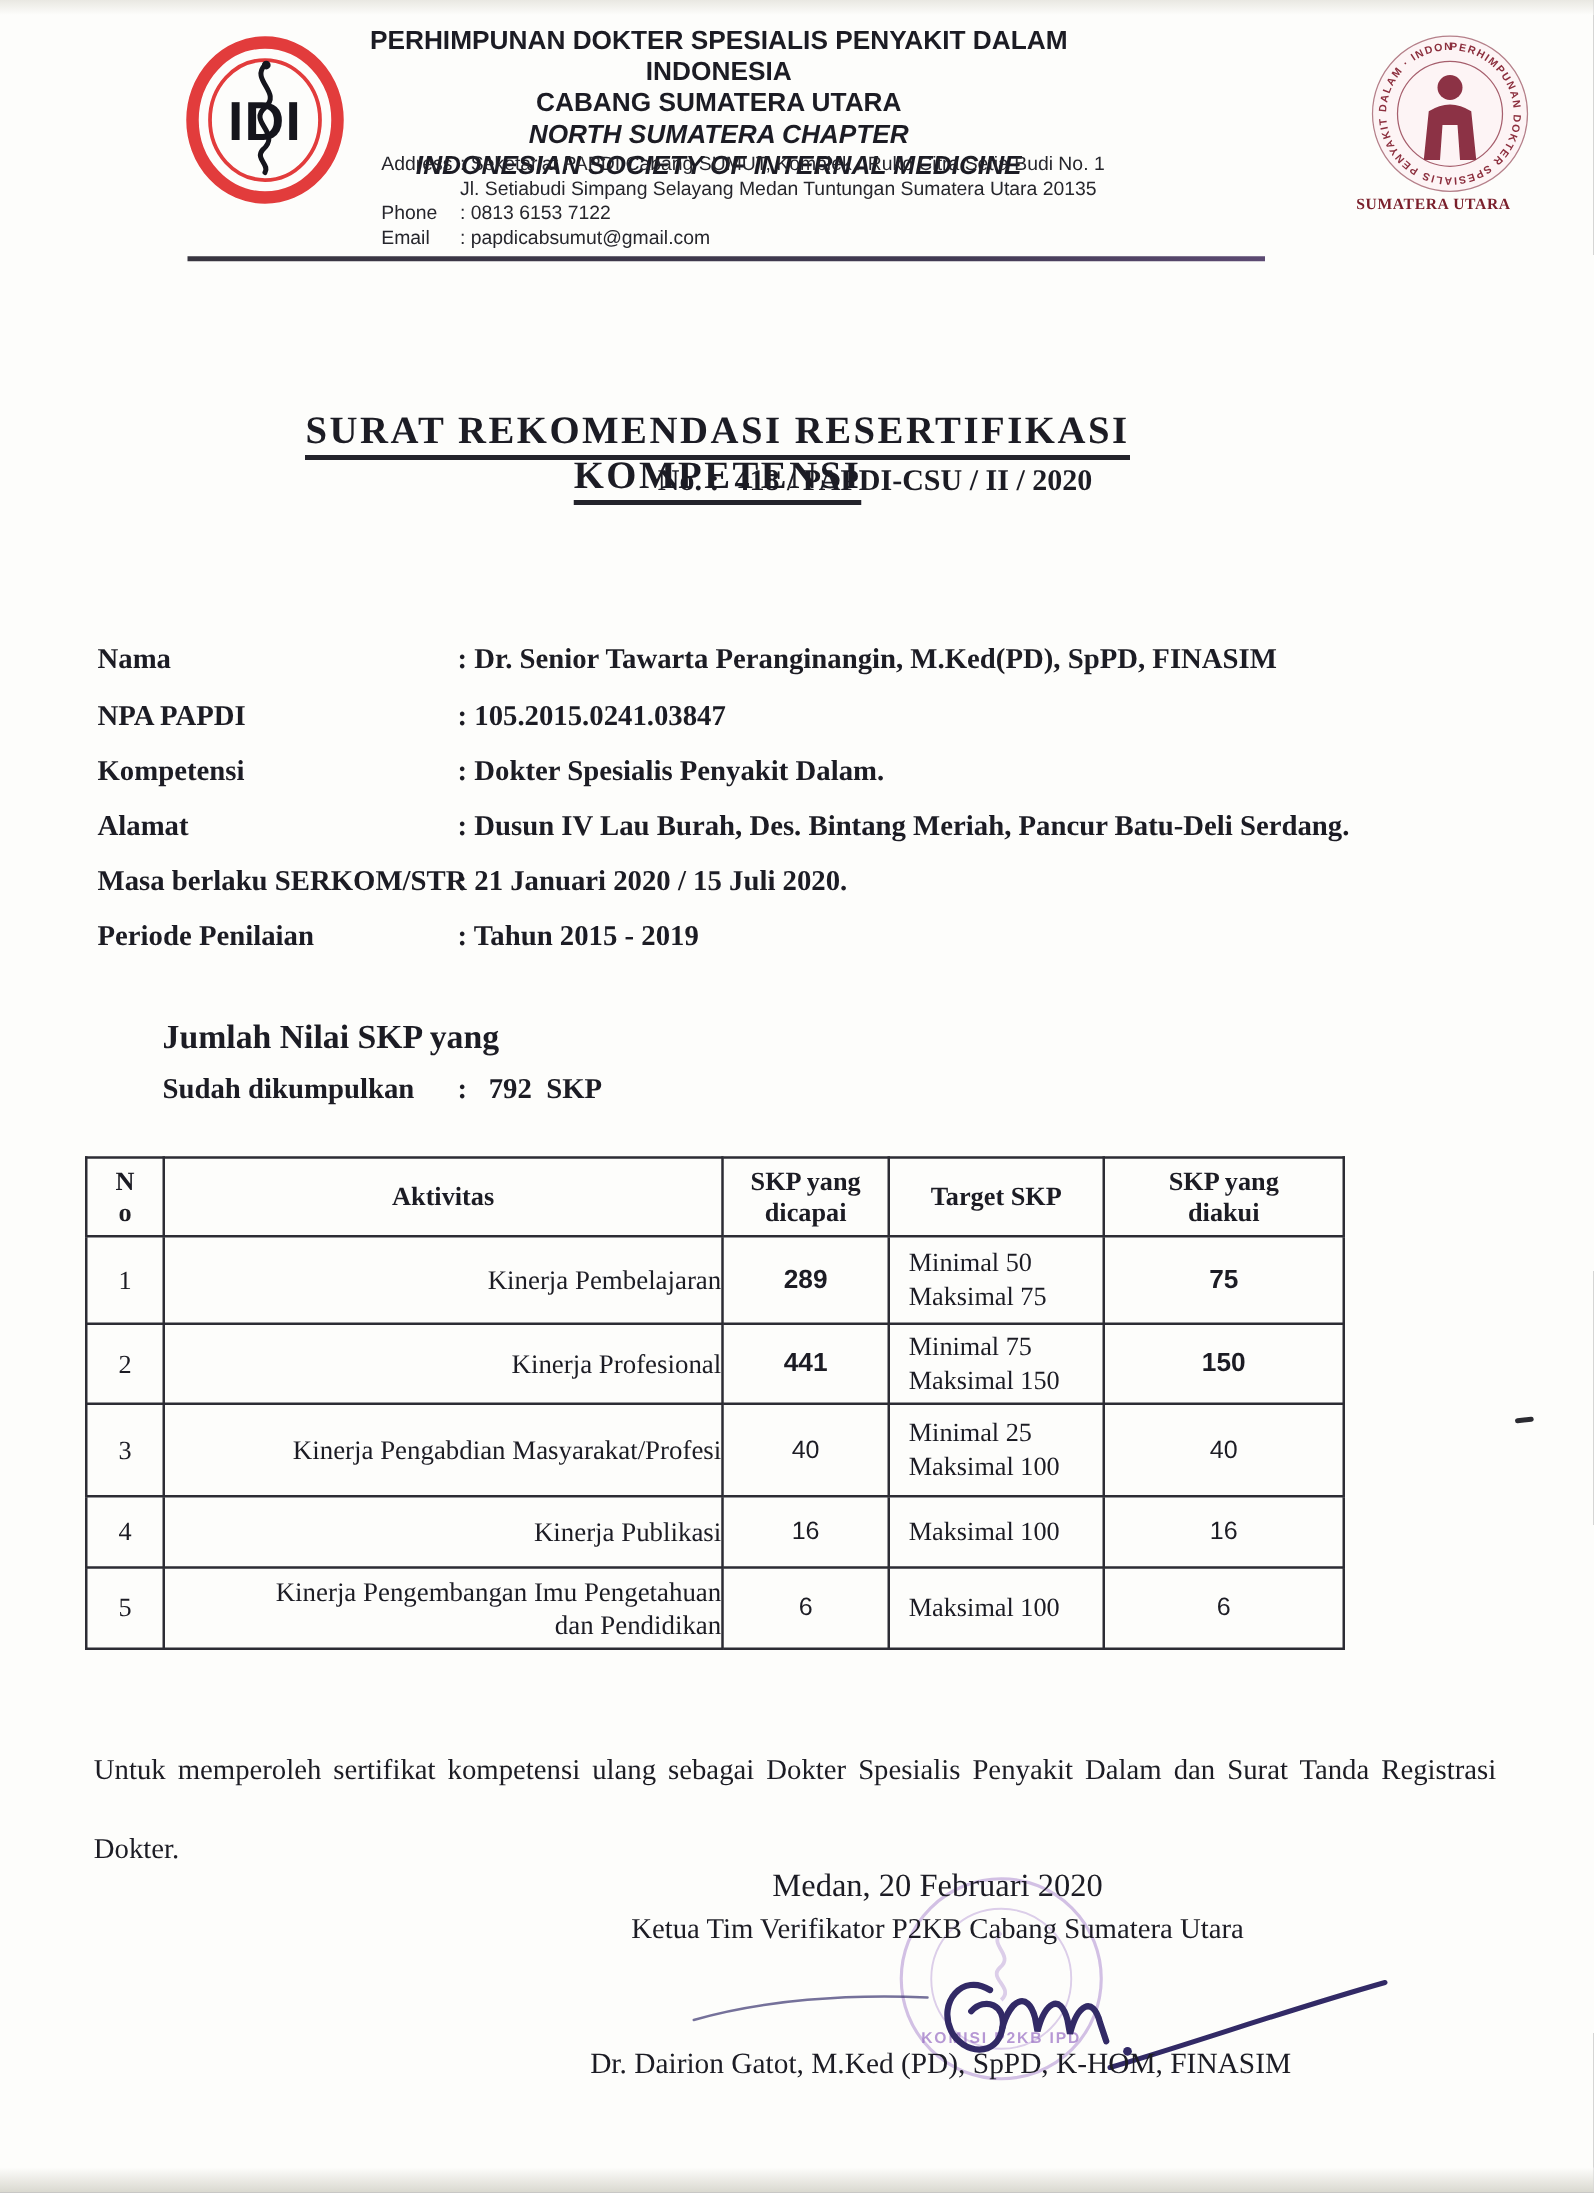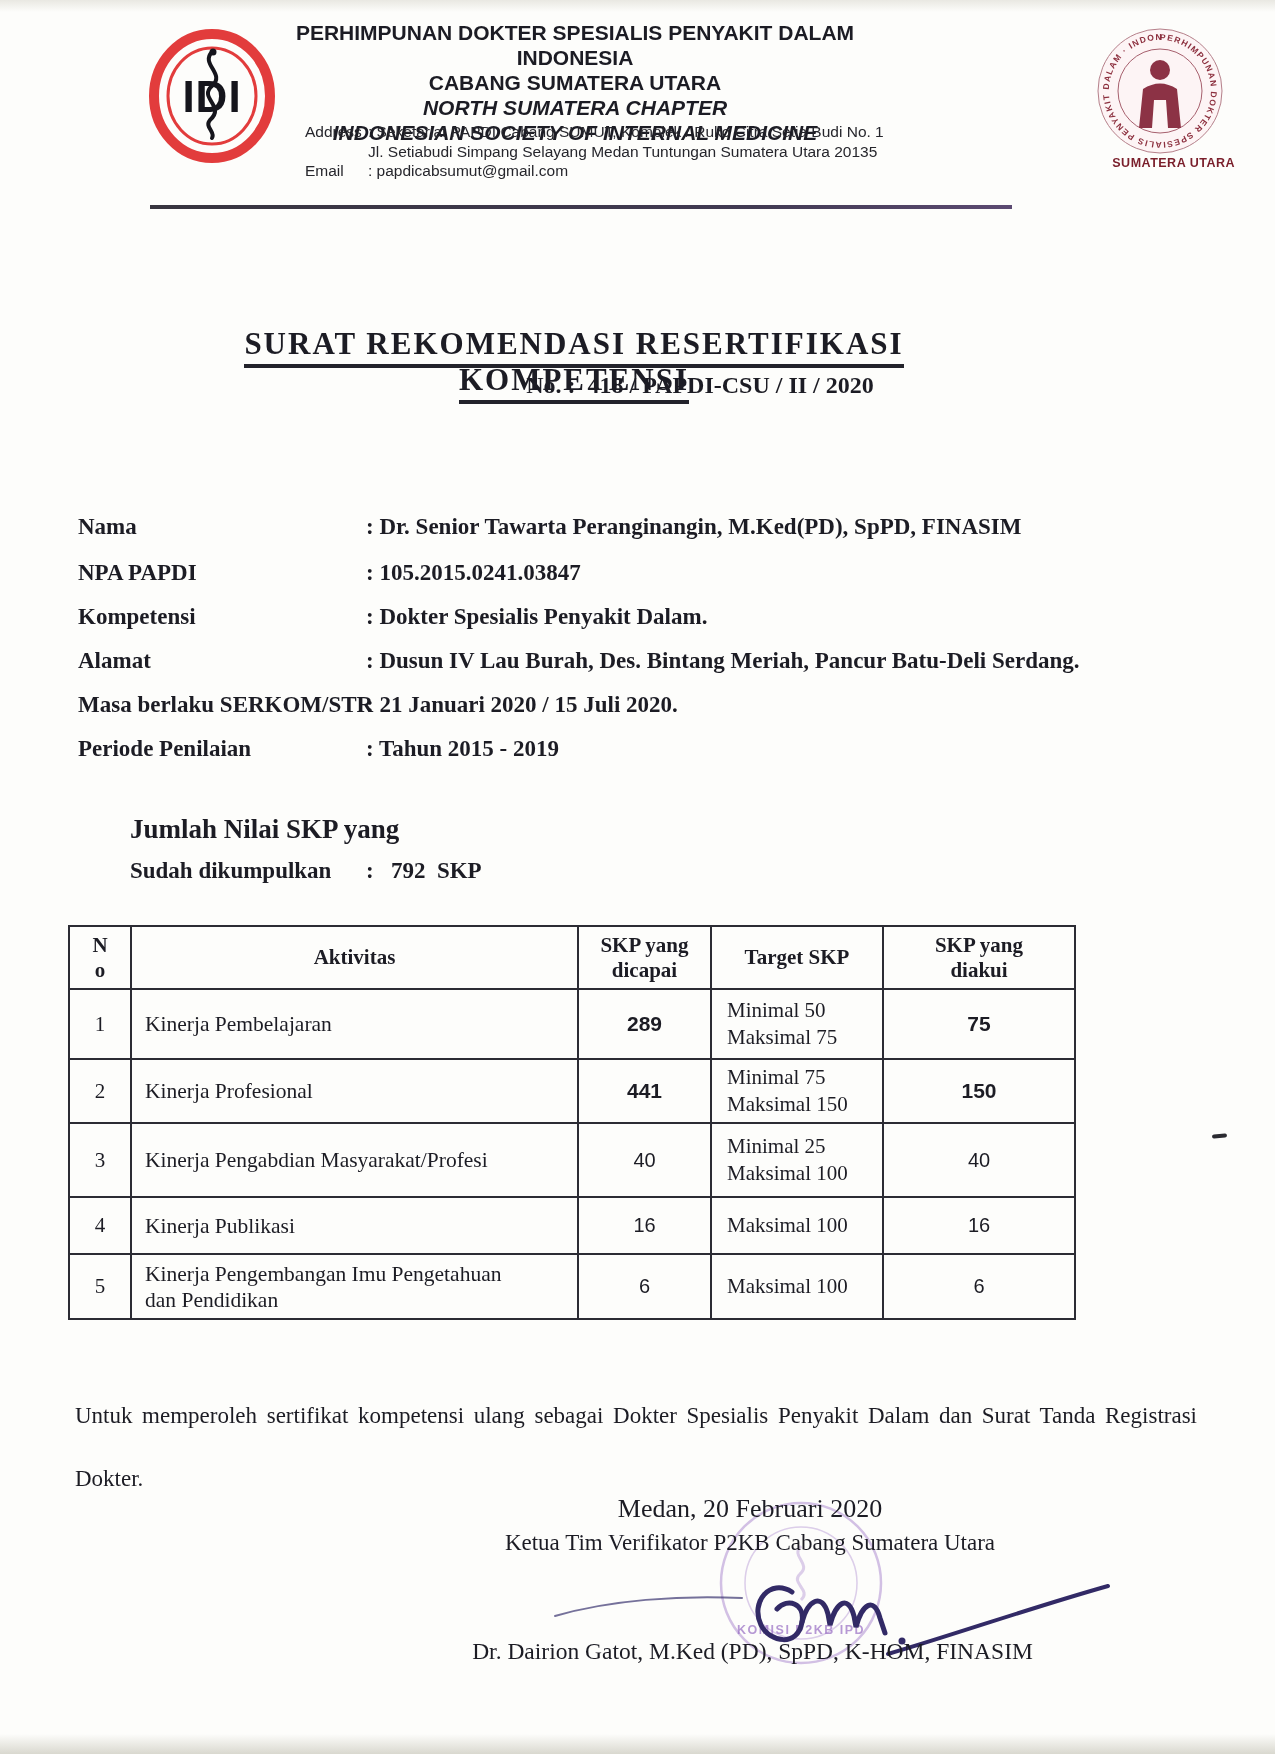--- a/index.html
+++ b/index.html
@@ -16,43 +16,43 @@
 
   
   .org{left:245px;top:20px;width:660px;text-align:center;line-height:25px;}
   .org-l{font-size:21px;font-weight:bold;font-family:"Liberation Sans","DejaVu Sans",sans-serif;}
   .contact{left:305px;top:122px;width:620px;font-size:15.5px;line-height:19.5px;
            font-family:"Liberation Sans","DejaVu Sans",sans-serif;color:#26262c;}
   .contact .lab{display:inline-block;width:63px;}
   .contact .ind{padding-left:63px;}
   .rule{left:150px;top:205px;width:862px;height:4px;background:linear-gradient(90deg,#38353f,#413a52 70%,#5c4a72);}
 
-  .caption-right{left:1085px;top:156px;width:150px;text-align:right;font-size:12.5px;font-weight:bold;
-                 font-family:Liberation Sans, sans-serif;color:#7a1f2b;letter-spacing:.5px;}
+  .caption-right{left:1085px;top:156px;width:150px;text-align:left;font-size:12.5px;font-weight:bold;
+                 font-family:Liberation Serif, serif;color:#7a1f2b;letter-spacing:.5px;}
 
   
   .title{left:178px;top:326px;width:792px;text-align:center;font-size:31px;font-weight:bold;letter-spacing:2px;}
   .title span{border-bottom:4px solid #23232b;padding-bottom:3px;}
   .no-line{left:420px;top:372px;width:560px;text-align:center;font-size:24px;font-weight:bold;}
 
   .intro{left:75px;top:424px;width:1122px;font-size:23px;line-height:37px;text-align:justify;}
 
   .frow{left:78px;width:1120px;height:32px;font-size:23px;font-weight:bold;}
   .frow .fval{position:absolute;left:288px;top:0;white-space:nowrap;}
 
   .skp1{left:130px;top:814px;font-size:27px;font-weight:bold;}
   .skp2{left:130px;top:858px;font-size:23px;font-weight:bold;}
   .skp2 .v{position:absolute;left:236px;top:0;white-space:pre;}
 
   
   table.skp{position:absolute;left:68px;top:925px;width:1006px;border-collapse:collapse;table-layout:fixed;}
   table.skp td,table.skp th{border:2px solid #2c2c34;padding:0;vertical-align:middle;overflow:hidden;}
   table.skp th{font-size:21px;font-weight:bold;line-height:25px;white-space:pre-line;text-align:center;}
   .c-no{text-align:center;font-size:21px;}
-  .c-act{font-size:21.5px;padding-left:13px !important;line-height:26px;white-space:pre-line;}
+  .c-act{font-size:21.5px;padding-left:13px !important;line-height:26px;white-space:pre-line;text-align:right;}
   .c-tgt{font-size:21px;padding-left:15px !important;line-height:27px;white-space:pre-line;}
   .c-num{text-align:center;font-size:20px;font-family:"Liberation Sans","DejaVu Sans",sans-serif;}
   .c-num.bold{font-weight:bold;font-size:21px;}
   .t-total{text-align:center;font-size:23px;font-weight:bold;}
 
   .closing{left:75px;top:1384px;width:1122px;font-size:23px;line-height:63px;text-align:justify;}
   .place-date{left:540px;top:1494px;width:420px;text-align:center;font-size:26px;}
   .role{left:430px;top:1530px;width:640px;text-align:center;font-size:23px;}
   .sig-name{left:380px;top:1638px;width:745px;text-align:center;font-size:23.5px;}
 
@@ -93,20 +93,21 @@
 
   <div class="abs org">
     <div class="org-l">PERHIMPUNAN DOKTER SPESIALIS PENYAKIT DALAM INDONESIA</div>
     <div class="org-l">CABANG SUMATERA UTARA</div>
     <div class="org-l i">NORTH SUMATERA CHAPTER</div>
     <div class="org-l i">INDONESIAN SOCIETY OF INTERNAL MEDICINE</div>
   </div>
   <div class="abs contact">
     <div><span class="lab">Address</span><span>: Seketariat PAPDI Cabang SUMUT, Komplek / Ruko Citra Setia Budi No. 1</span></div>
     <div class="ind">Jl. Setiabudi Simpang Selayang Medan Tuntungan Sumatera Utara 20135</div>
+    <div><span class="lab">Phone</span><span>: 0813 6153 7122</span></div>
     <div><span class="lab">Email</span><span>: papdicabsumut@gmail.com</span></div>
   </div>
   <div class="abs rule"></div>
 
   <div class="abs title"><span>SURAT REKOMENDASI RESERTIFIKASI KOMPETENSI</span></div>
   <div class="abs no-line pre">No. :  418 / PAPDI-CSU / II / 2020</div>
 
 
   <div class="abs frow" style="top:514px;">
     <span>Nama</span>

